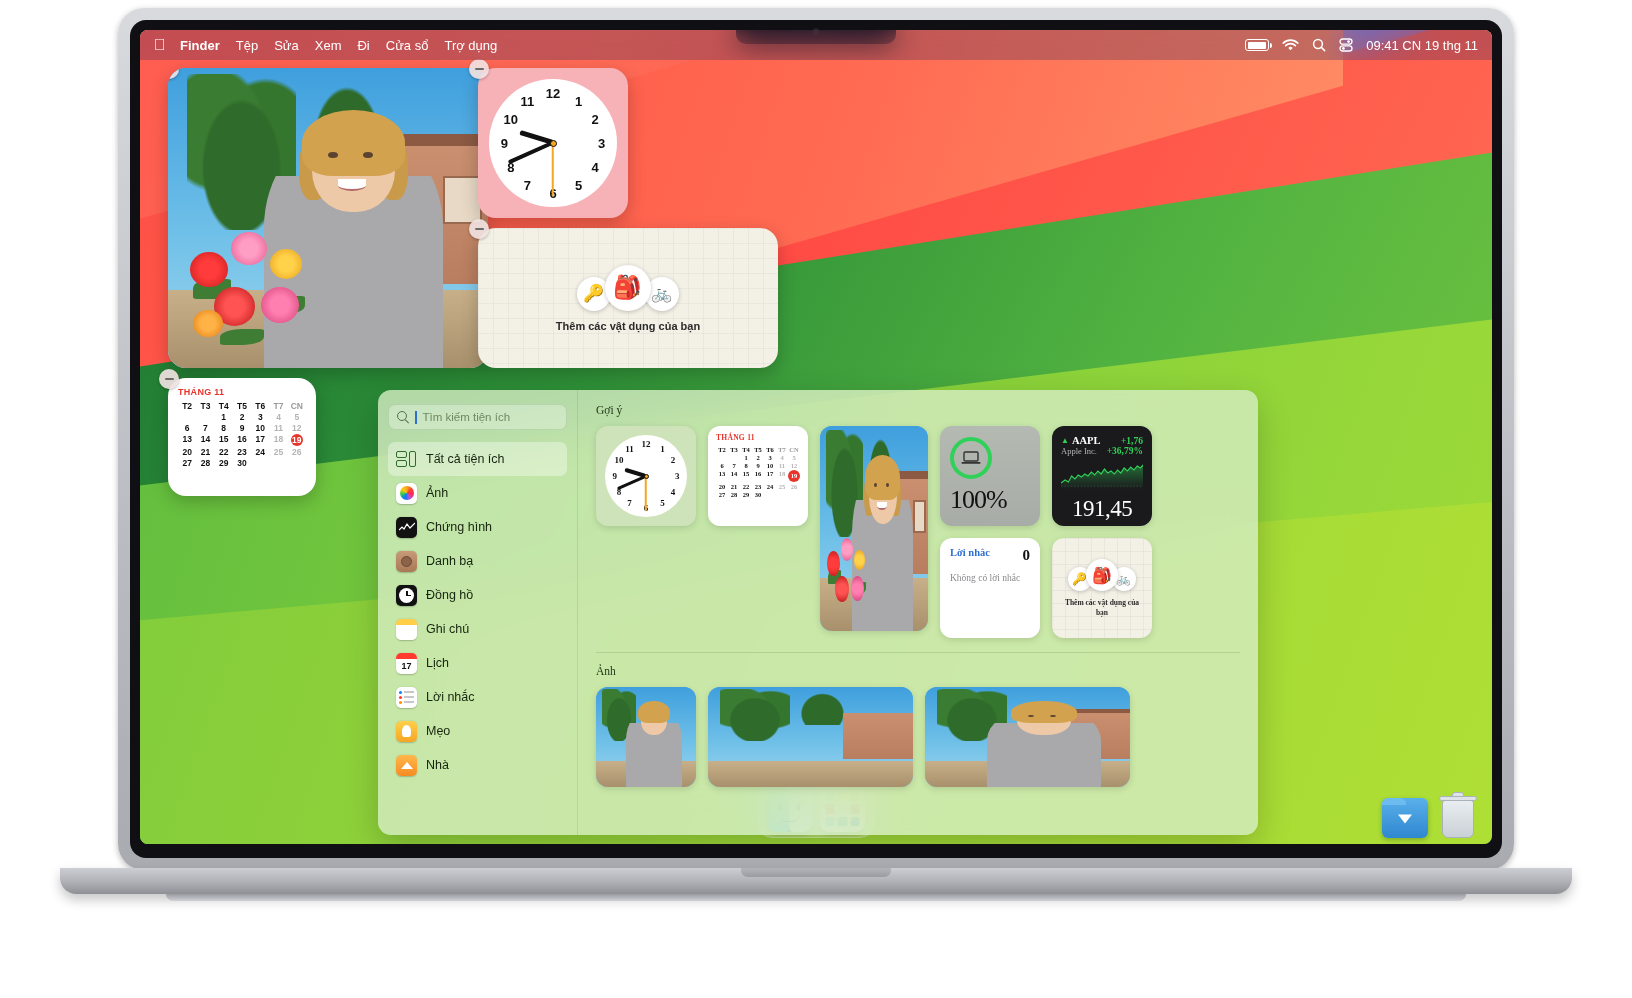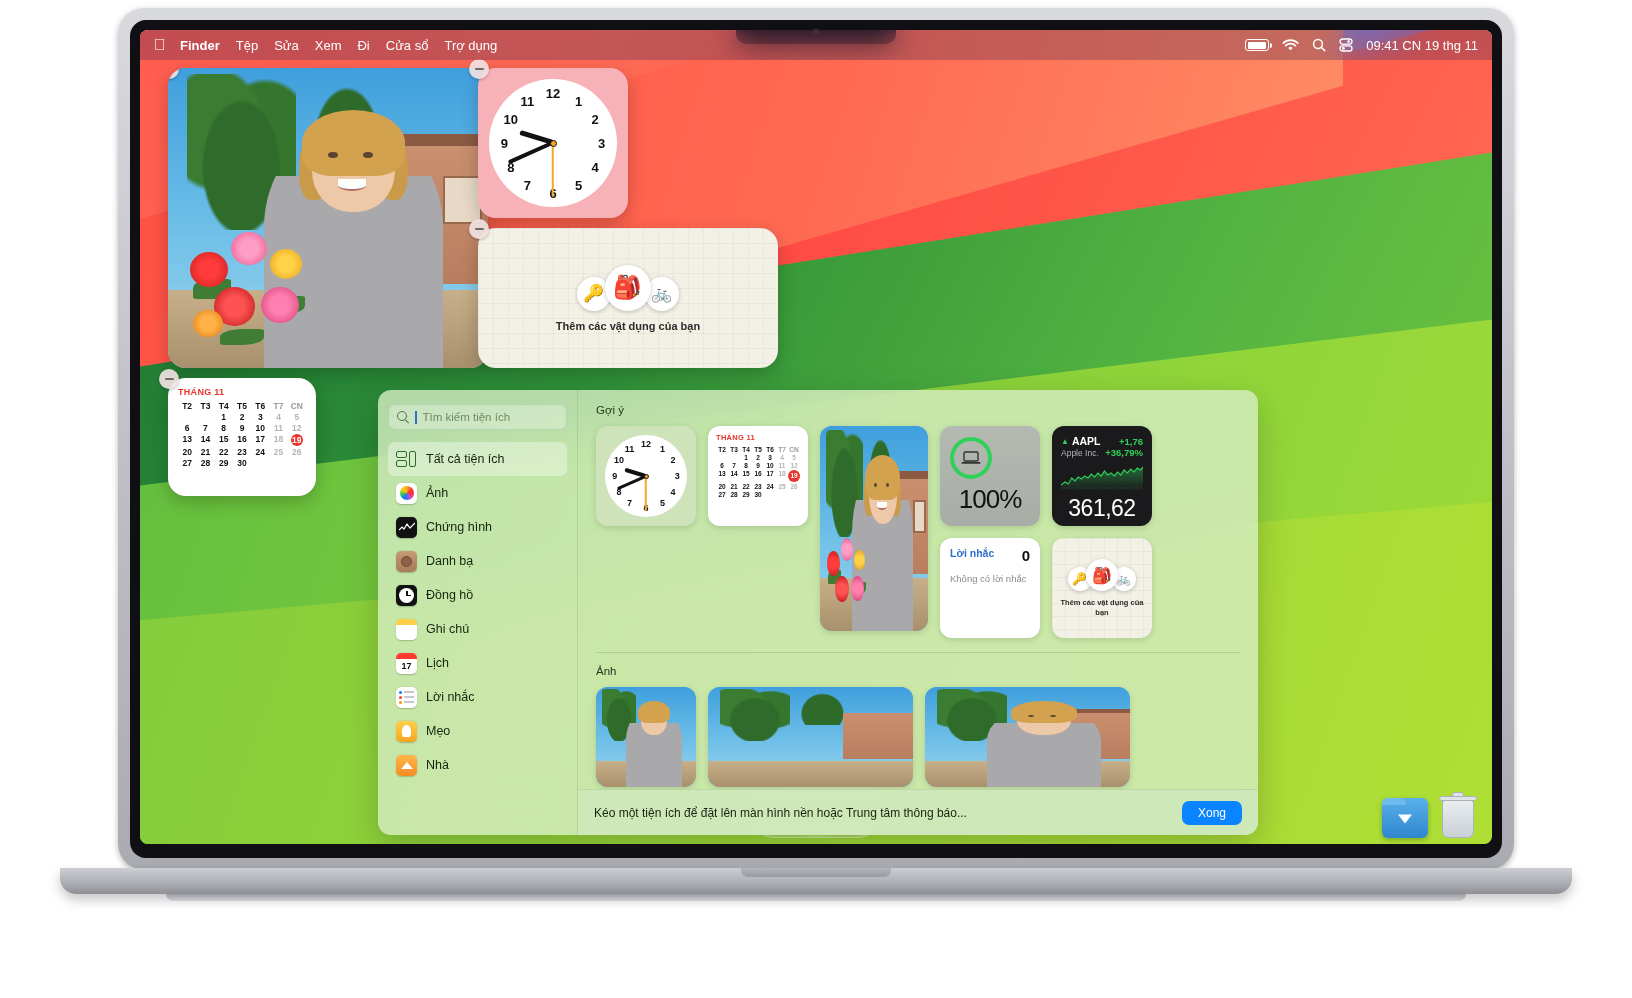--- a/index.html
+++ b/index.html
@@ -279,33 +279,33 @@
   .side-item.active { background: rgba(255,255,255,.36); }
   .appicon { width: 21px; height: 21px; border-radius: 5px; flex:none; position:relative; overflow:hidden;
              box-shadow: 0 0.5px 1.5px rgba(0,0,0,.22); display:flex; align-items:center; justify-content:center; font-size:11px;}
   .allicon { width:21px; height:17px; flex:none; position:relative; }
   .allicon .b { position:absolute; border:1.6px solid #2e6b2a; border-radius:2px; }
   .allicon .b1 { left:0; top:0; width:11px; height:7px; }
   .allicon .b2 { left:0; top:9px; width:11px; height:7px; }
   .allicon .b3 { left:13px; top:0; width:7px; height:16px; }
 
   .gallery {
-    flex: 1; height: 100%; padding: 14px 0 0 18px; overflow: hidden; position: relative;
+    flex: 1; height: 100%; padding: 14px 0 0 18px; overflow: hidden; position: relative; font-family: Liberation Serif, serif;
   }
   .sect-title { font-size: 11.5px; color: #22381a; margin-bottom: 10px; }
   .wrow { display: flex; gap: 12px; align-items: flex-start; }
 
   .wtile { border-radius: 12px; overflow: hidden; position: relative; box-shadow: 0 2px 7px rgba(0,0,0,.14); }
   .wtile.sm { width: 100px; height: 100px; }
   .wtile.md { width: 205px; height: 100px; }
   .wtile.tall { width: 108px; height: 205px; }
 
   .t-clock { background: #cfe3bb; padding: 9px; }
   .t-cal { background:#fff; padding: 7px 8px; }
-  .t-battery { background: linear-gradient(180deg,#b4b9b2,#a7ada6); display:flex; flex-direction:column; justify-content:space-between; padding: 11px 10px; text-align: center; }
+  .t-battery { background: linear-gradient(180deg,#b4b9b2,#a7ada6); display:flex; flex-direction:column; justify-content:space-between; padding: 11px 10px; }
   .ring { width: 42px; height: 42px; border-radius: 50%; border: 4px solid #30d158; display:flex; align-items:center; justify-content:center; }
   .pct { font-size: 26px; font-weight: 500; color:#111; letter-spacing:-1px; }
   .t-stock { background:#1a1a1c; padding: 9px 9px 0 9px; color:#fff; display:flex; flex-direction:column; }
   .t-stock .row { display:flex; justify-content:space-between; align-items:center; }
   .t-stock .sym { font-size: 10.5px; font-weight: bold; display:flex; align-items:center; gap:3px; }
   .t-stock .tri { color:#30d158; font-size: 8px; }
   .t-stock .chg { font-size: 9.5px; color:#30d158; font-weight:600; }
   .t-stock .nm { font-size: 8.5px; color:#b4b4b8; }
   .t-stock .price { font-size: 23px; font-weight: 400; text-align:center; margin-top:auto; margin-bottom:4px; letter-spacing:-.5px;}
   .spark { height: 28px; margin: 5px 0 0 0; }
@@ -785,21 +785,21 @@
                       <defs>
                         <linearGradient id="sg" x1="0" y1="0" x2="0" y2="1">
                           <stop offset="0%" stop-color="#30d158" stop-opacity=".45"></stop>
                           <stop offset="100%" stop-color="#30d158" stop-opacity="0"></stop>
                         </linearGradient>
                       </defs>
                       <path d="M0,22 L5,19 L9,21 L13,15 L17,18 L21,14 L25,16 L29,13 L33,15 L37,11 L41,14 L45,10 L49,13 L53,8 L57,12 L61,10 L65,13 L69,9 L73,12 L77,7 L81,10 L85,6 L89,9 L93,5 L97,7 L100,4 L100,28 L0,28 Z" fill="url(#sg)"></path>
                       <path d="M0,22 L5,19 L9,21 L13,15 L17,18 L21,14 L25,16 L29,13 L33,15 L37,11 L41,14 L45,10 L49,13 L53,8 L57,12 L61,10 L65,13 L69,9 L73,12 L77,7 L81,10 L85,6 L89,9 L93,5 L97,7 L100,4" fill="none" stroke="#30d158" stroke-width="1.3"></path>
                       <line x1="0" y1="25" x2="100" y2="25" stroke="#3b6f45" stroke-width=".6" stroke-dasharray="2 2"></line>
                     </svg>
-                    <div class="price">361,62</div>
+                    <div class="price">191,45</div>
                   </div>
                 </div>
 
                 <div style="display:flex; gap:12px;">
 
                   <div class="wtile sm t-rem">
                     <div class="rhead">
                       <div class="rtitle">Lời nhắc</div>
                       <div class="rcount">0</div>
                     </div>
@@ -851,24 +851,20 @@
                     <div class="ground"></div>
                   <div class="person"></div>
                     <div class="head"></div>
                     <div class="hair"></div>
                   <div class="eyeL"></div>
                     <div class="eyeR"></div>
                   </div>
               </div>
             </div>
 
-            <div class="actionbar">
-              <div class="hint">Kéo một tiện ích để đặt lên màn hình nền hoặc Trung tâm thông báo...</div>
-              <button class="btn-done">Xong</button>
-            </div>
           </div>
         </div>
 
         <div class="dock">
           <div class="di" style="background:linear-gradient(90deg,#4fc3f7 0 50%, #e8ecef 50% 100%);">
             <div style="position:absolute;left:24%;top:38%;width:4px;height:8px;border-radius:2px;background:#24405a;"></div>
             <div style="position:absolute;left:66%;top:38%;width:4px;height:8px;border-radius:2px;background:#24405a;"></div>
             <div style="position:absolute;left:28%;top:64%;width:44%;height:7px;border-radius:0 0 8px 8px;border-bottom:1.6px solid #24405a;"></div>
             <div class="dot"></div>
           </div>

